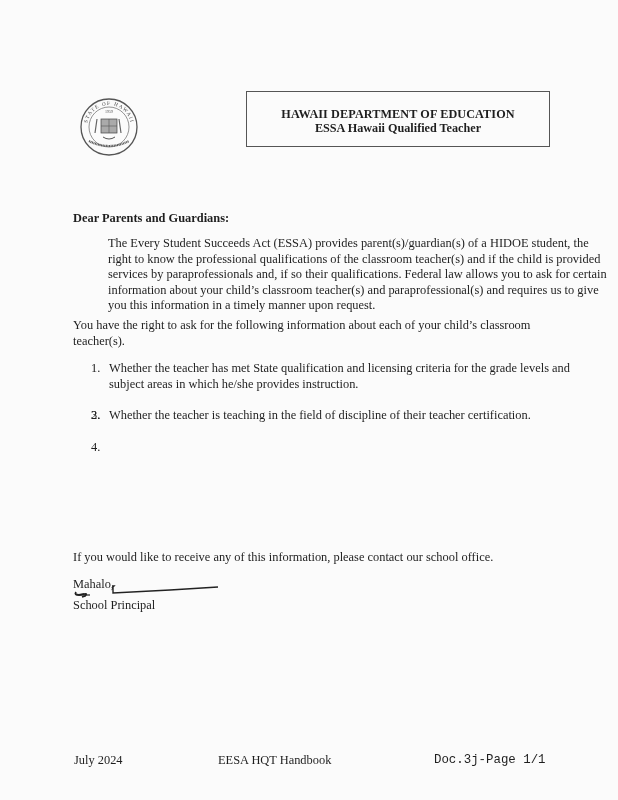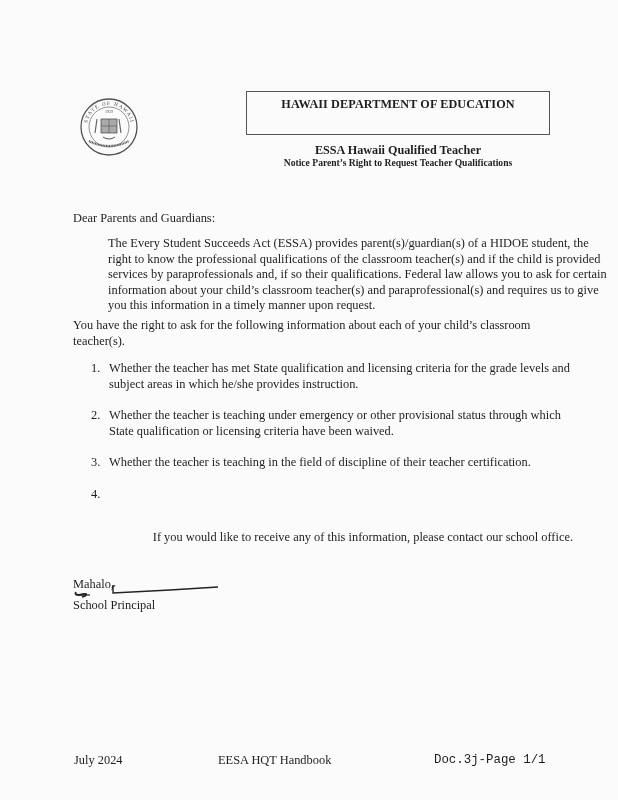--- a/index.html
+++ b/index.html
@@ -10,43 +10,43 @@
     color: #1e1e1e;
     position: relative;
     overflow: hidden;
   }
   .seal {
     position: absolute; left: 79px; top: 97px;
     width: 60px; height: 60px;
   }
   .header-box {
     position: absolute; left: 246px; top: 91px;
-    width: 304px; height: 44px;
+    width: 304px; height: 56px;
     border: 1.4px solid #555;
     text-align: center;
     font-weight: bold;
     box-sizing: border-box;
-    padding-top: 6px;
+    padding-top: 16px;
   }
   .hb1 { font-size: 12.2px; line-height: 13.5px; letter-spacing: 0.1px; }
-  .hb2 { font-size: 12.2px; line-height: 13.5px; margin-top: 32px; }
+  .hb2 { font-size: 12.2px; line-height: 13.5px; }
   .hb3 { font-size: 9.6px; line-height: 11.5px; }
   .hb4 { font-size: 9.6px; line-height: 11.5px; }
 
   .body-text {
     position: absolute; left: 73px; width: 500px;
     font-size: 12.4px; line-height: 15.6px;
   }
-  .salutation { top: 211px; }
+  .salutation { top: 211px; font-weight: bold; }
   .para1 { top: 236px; margin-left: 35px; }
   .para2 { top: 318px; }
   .list { position: absolute; left: 91px; width: 482px; top: 361px; margin:0; padding:0; list-style:none; font-size: 12.4px; line-height: 15.6px; }
   .list li { position: relative; padding-left: 18px; margin-bottom: 16px; }
   .list li .num { position: absolute; left: 0; top: 0; }
-  .closing { top: 530px; text-align: right; }
+  .closing { top: 550px; }
   .mahalo { position: absolute; left: 73px; top: 577px; font-size: 12.4px; }
   .sig { position: absolute; left: 70px; top: 578px; width: 160px; height: 26px; }
   .principal { position: absolute; left: 73px; top: 598px; font-size: 12.4px; }
 
   .footer { position: absolute; top: 713px; font-size: 12.4px; margin-top: 40px; }
   .f-left { left: 74px; }
   .f-mid { left: 218px; font-family: Liberation Serif, serif; }
   .f-right { left: 434px; font-family: Liberation Mono, monospace; }
 </style>
 </head>
@@ -64,35 +64,33 @@
   <line x1="22" y1="29" x2="38" y2="29" stroke="#555" stroke-width="0.6"></line>
   <line x1="30" y1="22" x2="30" y2="36" stroke="#555" stroke-width="0.6"></line>
   <path d="M16,36 L18,22 M42,36 L40,22" stroke="#666" stroke-width="1.2"></path>
   <path d="M24,40 Q30,44 36,40" fill="none" stroke="#555" stroke-width="1"></path>
   <path d="M10,44 Q30,54 50,44" fill="none" stroke="#555" stroke-width="2.2" stroke-dasharray="1,0.6"></path>
 </svg>
 
 <div class="header-box">
   <div class="hb1">HAWAII DEPARTMENT OF EDUCATION</div>
   <div class="hb2">ESSA Hawaii Qualified Teacher</div>
-  <div class="hb3">Notice Parent’s Right to Request Teacher Qualifications</div>
 </div>
 
 <div class="body-text salutation">Dear Parents and Guardians:</div>
 <div class="body-text para1">The Every Student Succeeds Act (ESSA) provides parent(s)/guardian(s) of a HIDOE student, the right to know the professional qualifications of the classroom teacher(s) and if the child is provided services by paraprofessionals and, if so their qualifications.  Federal law allows you to ask for certain information about your child’s classroom teacher(s) and paraprofessional(s) and requires us to give you this information in a timely manner upon request.</div>
 <div class="body-text para2">You have the right to ask for the following information about each of your child’s classroom teacher(s).</div>
 
 <ol class="list">
   <li>
     <span class="num">1.</span>
     <span>Whether the teacher has met State qualification and licensing criteria for the grade levels and subject areas in which he/she provides instruction.</span>
   </li>
   <li>
     <span class="num">2.</span>
-    <span>Whether the teacher is teaching under emergency or other provisional status through which State qualification or licensing criteria have been waived.</span>
   </li>
   <li>
     <span class="num">3.</span>
     <span>Whether the teacher is teaching in the field of discipline of their teacher certification.</span>
   </li>
   <li>
     <span class="num">4.</span>
   </li>
 </ol>
 

